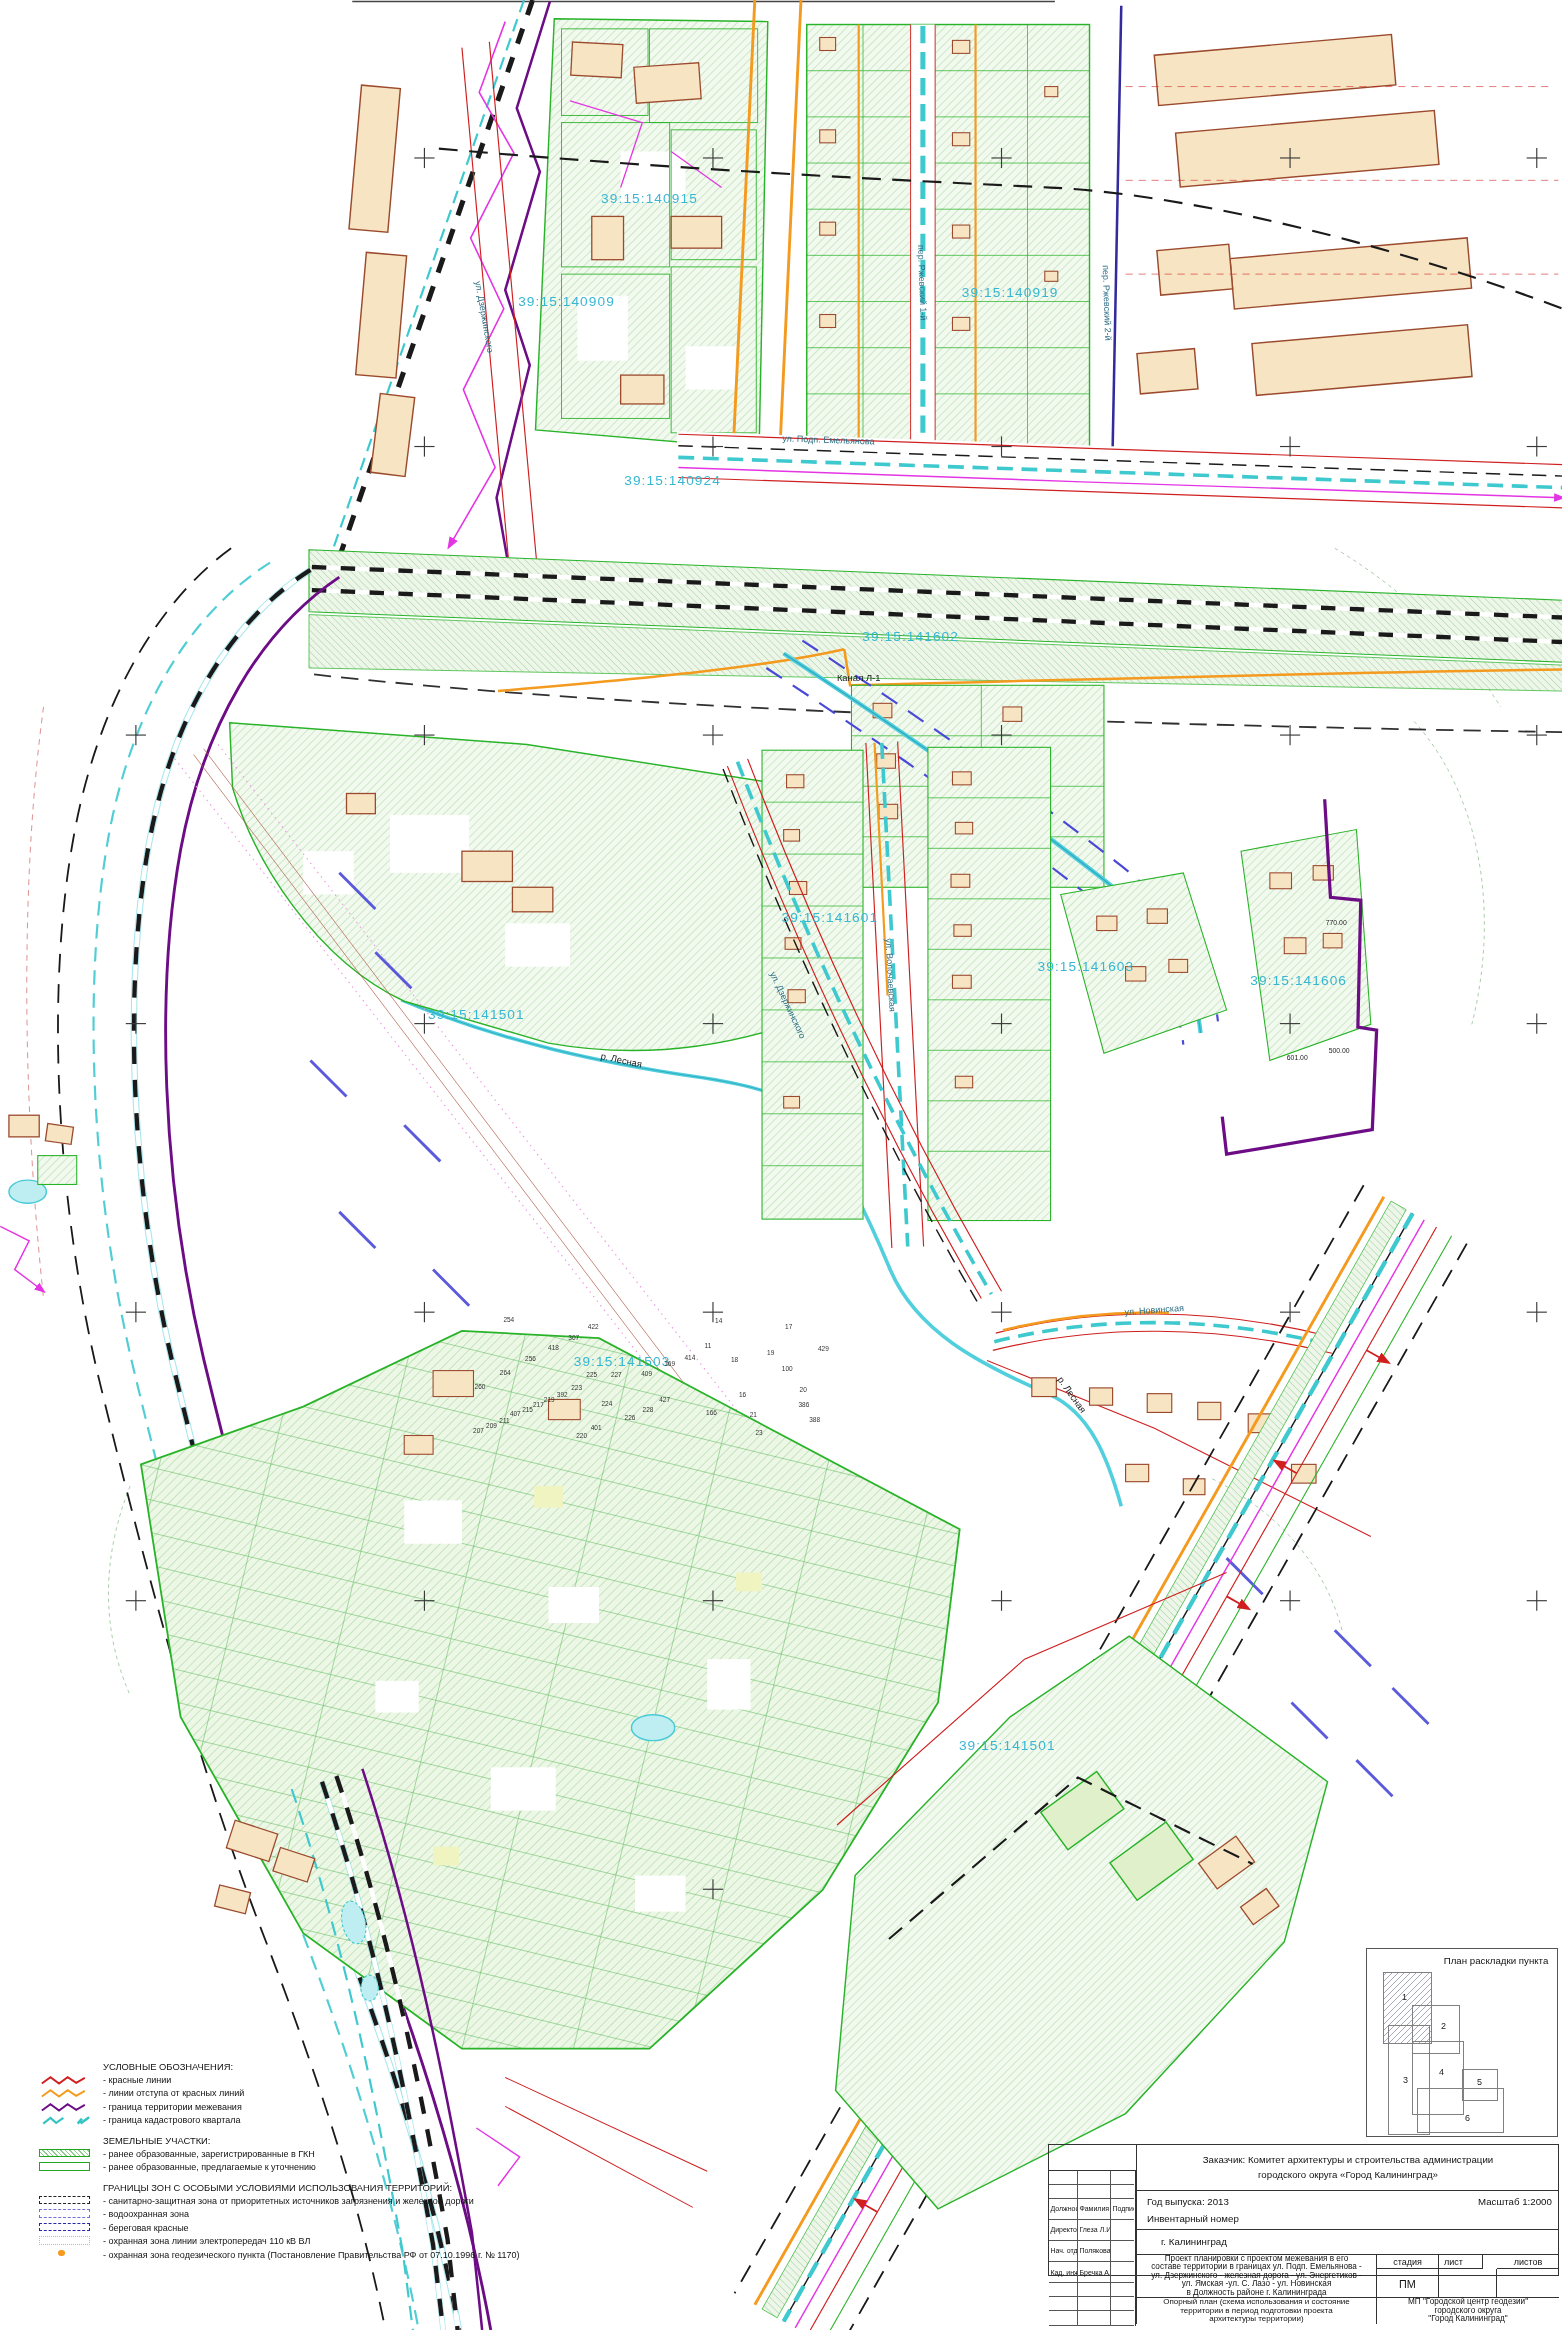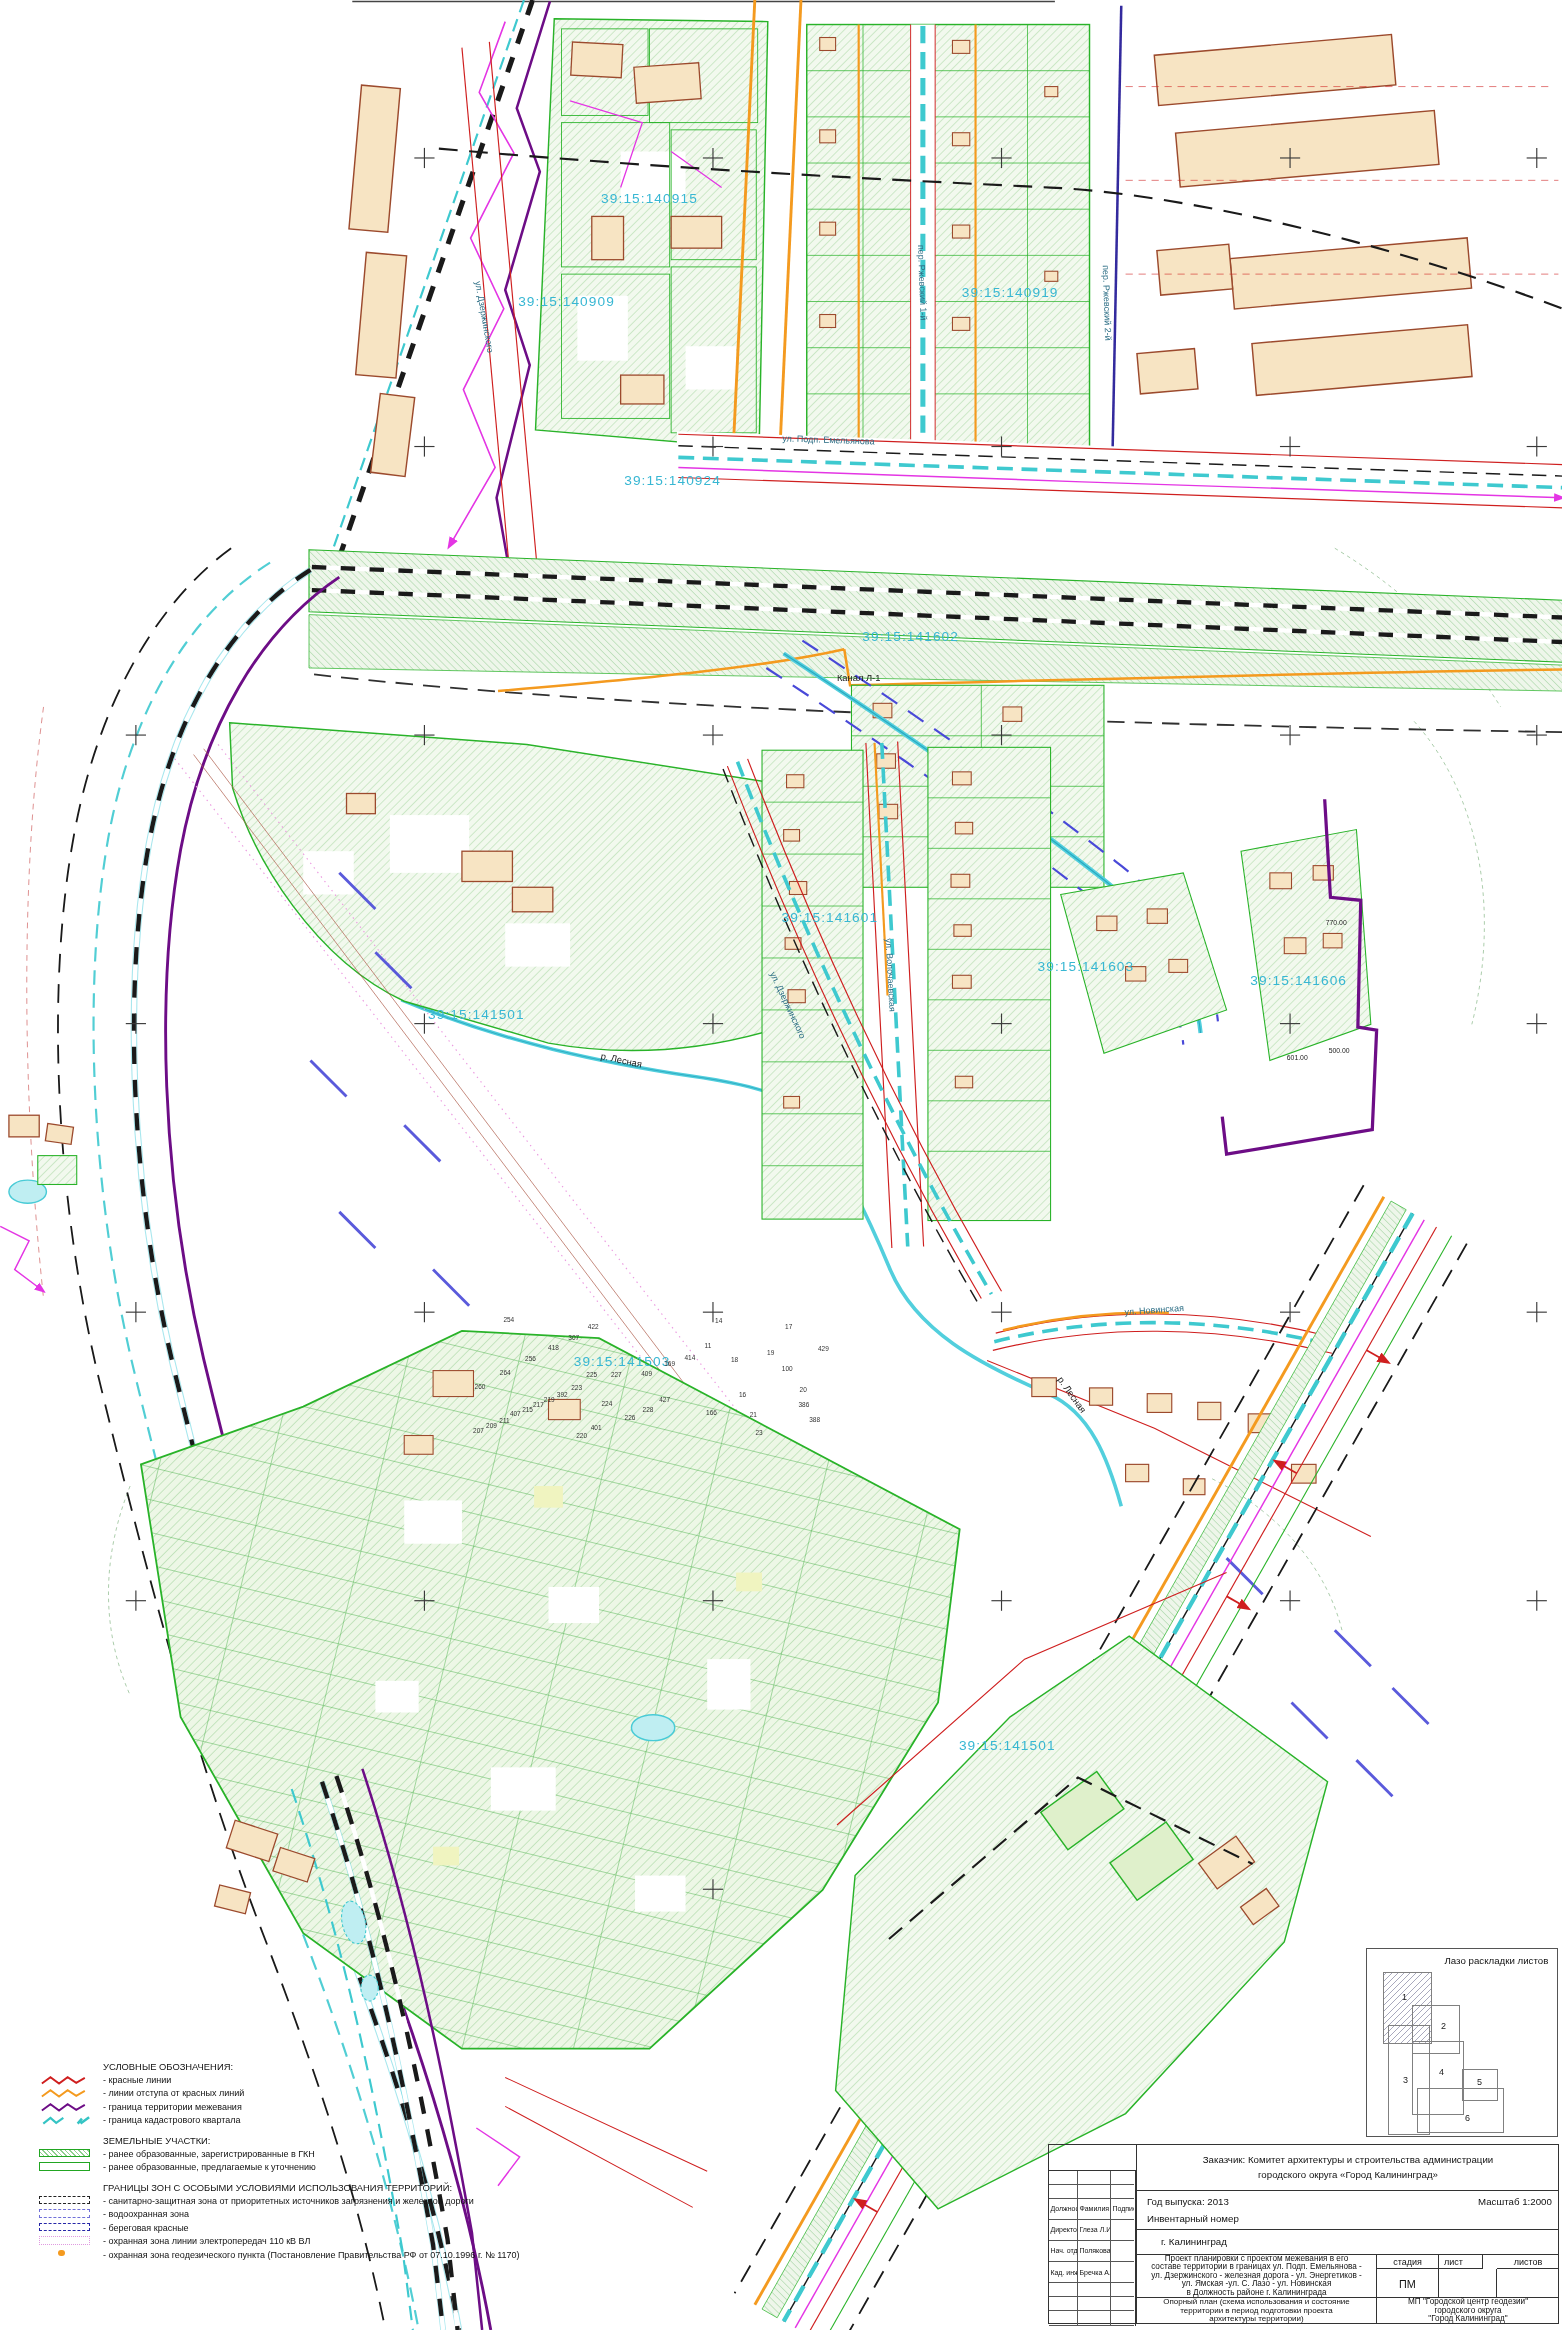--- a/index.html
+++ b/index.html
@@ -23,21 +23,21 @@
   .dot{width:6.5px;height:6.5px;border-radius:50%;background:#f49a1f;margin-left:19px;}
 
   
   .sheetplan{position:absolute;left:1366px;top:1948px;width:192px;height:189px;border:1.1px solid #555;box-sizing:border-box;}
   .sp-title{position:absolute;right:8.7px;top:5.8px;font-size:9.7px;color:#111;}
   .sp-rect{position:absolute;border:1.1px solid #808080;box-sizing:border-box;}
   .sp-rect.hatched{background:repeating-linear-gradient(-45deg,transparent 0 3.6px,#a9a9bd 3.6px 4.3px);}
   .sp-num{position:absolute;font-size:9px;color:#222;}
 
   
-  .tb{position:absolute;left:1048px;top:2144px;width:511px;height:180px;border:1.4px solid #333;box-sizing:border-box;color:#111;}
+  .tb{position:absolute;left:1048px;top:2144px;width:511px;height:132px;border:1.4px solid #333;box-sizing:border-box;color:#111;}
   .tb .cell{position:absolute;box-sizing:border-box;}
   .cust{left:87px;top:0;width:423px;height:46px;border-left:0.7px solid #333;border-bottom:0.7px solid #333;
         display:flex;flex-direction:column;align-items:center;justify-content:center;font-size:9.7px;line-height:14.4px;}
   .meta{left:87px;top:46px;width:423px;height:39px;border-left:0.7px solid #333;border-bottom:0.7px solid #333;font-size:9.7px;}
   .meta .year{position:absolute;left:10px;top:5px;}
   .meta .scale{position:absolute;right:7.2px;top:5px;}
   .meta .inv{position:absolute;left:10px;top:22.4px;}
   .city{left:87px;top:85px;width:423px;height:24.5px;border-left:0.7px solid #333;border-bottom:0.7px solid #333;
         font-size:9.7px;display:flex;align-items:center;padding-left:24px;}
   .proj{left:87px;top:110px;width:241px;height:43px;border-left:0.7px solid #333;border-bottom:0.7px solid #333;border-right:0.7px solid #333;
@@ -758,21 +758,21 @@
       <div class="lrow">
         <span class="lsym">
           <span class="dot"></span>
         </span>
         <span class="ltxt">- охранная зона геодезического пункта (Постановление Правительства РФ от 07.10.1996 г.  № 1170)</span>
       </div>
     </div>
 </div>
 
 <div class="sheetplan">
-  <div class="sp-title">Лазо раскладки листов</div>
+  <div class="sp-title">План раскладки пункта</div>
   <div class="sp-rect hatched" style="left:16px;top:23px;width:49px;height:72px;"></div>
   <div class="sp-rect" style="left:45px;top:56px;width:48px;height:49px;"></div>
   <div class="sp-rect" style="left:21px;top:76px;width:42px;height:110px;"></div>
   <div class="sp-rect" style="left:45px;top:92px;width:52px;height:74px;"></div>
   <div class="sp-rect" style="left:95px;top:120px;width:36px;height:32px;"></div>
   <div class="sp-rect" style="left:50px;top:139px;width:87px;height:45px;"></div>
   <span class="sp-num" style="left:35px;top:43px;">1</span>
   <span class="sp-num" style="left:74px;top:72px;">2</span>
   <span class="sp-num" style="left:36px;top:126px;">3</span>
   <span class="sp-num" style="left:72px;top:118px;">4</span>

